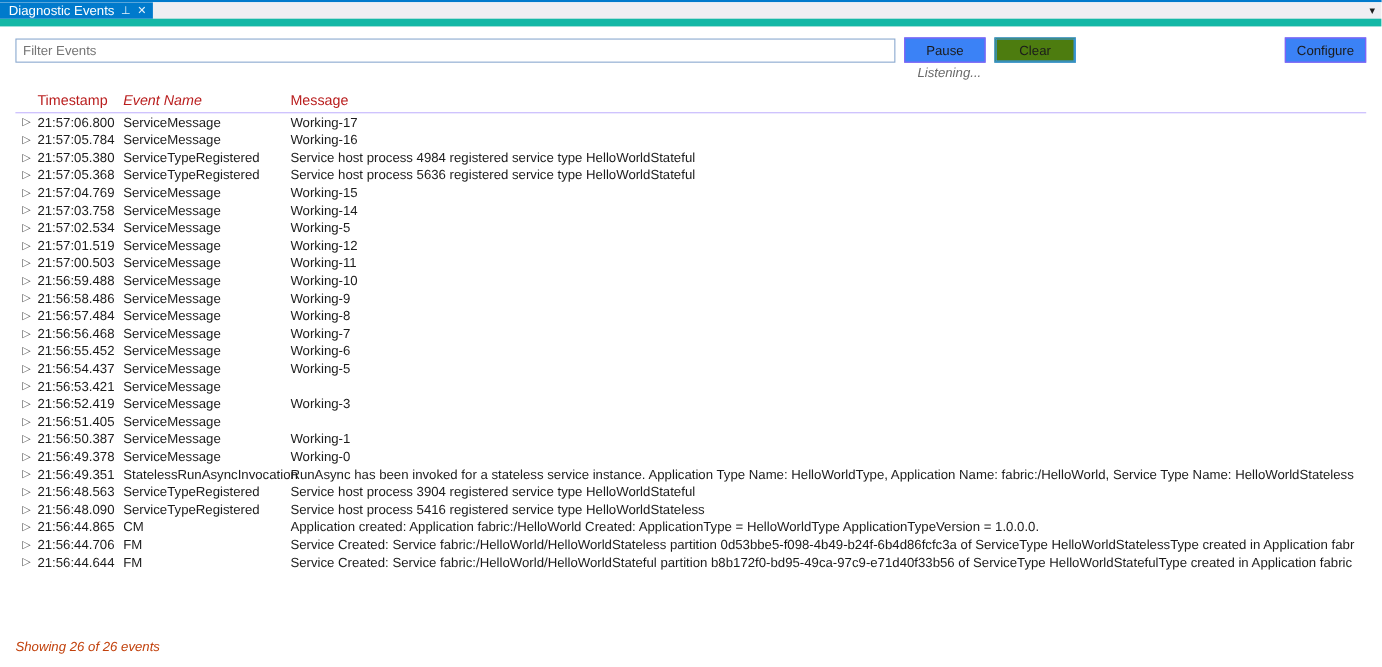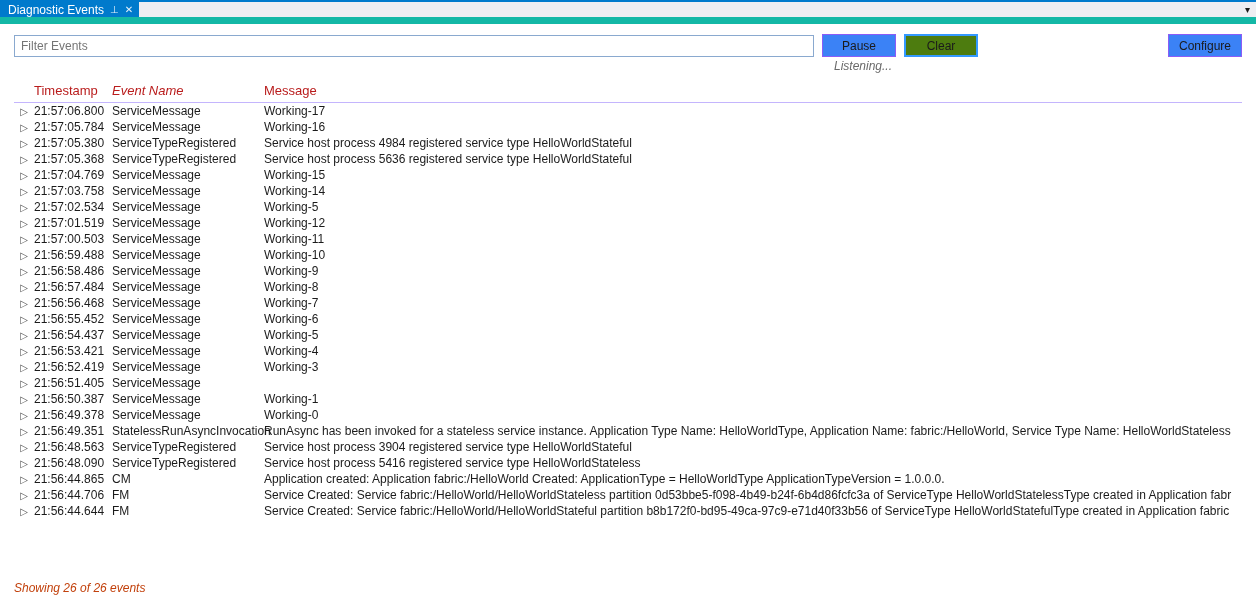--- a/index.html
+++ b/index.html
@@ -242,21 +242,20 @@
       <div class="row">
         <span class="expander">▷</span>
         <span class="c-ts">21:56:54.437</span>
         <span class="c-name">ServiceMessage</span>
         <span class="c-msg">Working-5</span>
       </div>
       <div class="row">
         <span class="expander">▷</span>
         <span class="c-ts">21:56:53.421</span>
         <span class="c-name">ServiceMessage</span>
-        <span class="c-msg">Working-4</span>
       </div>
       <div class="row">
         <span class="expander">▷</span>
         <span class="c-ts">21:56:52.419</span>
         <span class="c-name">ServiceMessage</span>
         <span class="c-msg">Working-3</span>
       </div>
       <div class="row">
         <span class="expander">▷</span>
         <span class="c-ts">21:56:51.405</span>

